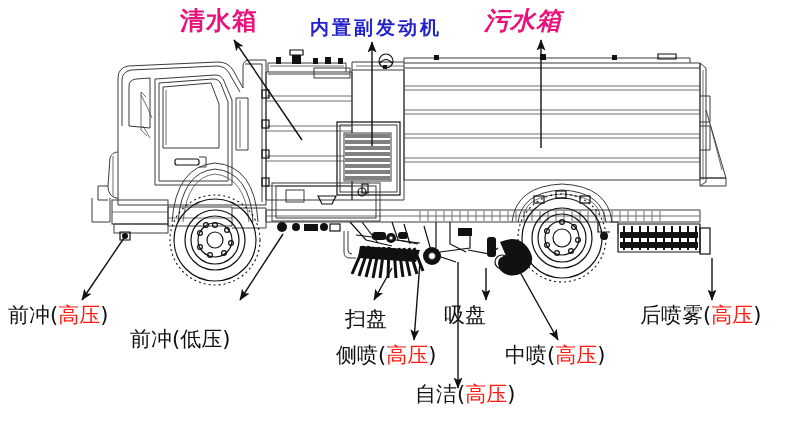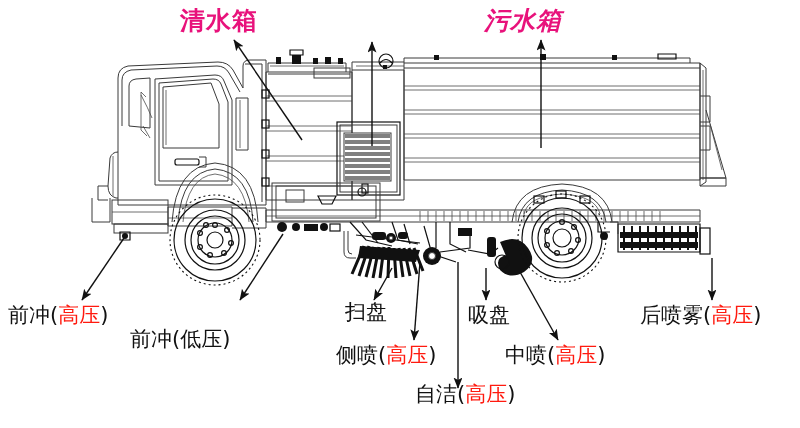--- a/index.html
+++ b/index.html
@@ -307,36 +307,37 @@
 
     <line class="leader" x1="520" y1="272" x2="558" y2="340" marker-end="url(#ah)"></line>
 
     <line class="leader" x1="458" y1="262" x2="458" y2="388" marker-end="url(#ah)"></line>
 
     <line class="leader" x1="712" y1="258" x2="712" y2="300" marker-end="url(#ah)"></line>
   </svg>
 
   <div class="lbl lbl-pink" style="left:180px;top:8px;">清水箱</div>
 
+  <div class="lbl lbl-blue" style="left:310px;top:18px;">内置副发动机</div>
 
   <div class="lbl lbl-pink" style="left:484px;top:8px;font-style:italic;">污水箱</div>
 
   <div class="lbl lbl-black" style="left:8px;top:305px;">
     <span>前冲(</span><span class="hp">高压</span><span>)</span>
   </div>
 
   <div class="lbl lbl-black" style="left:130px;top:305px;margin-top:24px;">
     <span>前冲(低压)</span>
   </div>
 
-  <div class="lbl lbl-black" style="left:345px;top:302px;">
+  <div class="lbl lbl-black" style="left:345px;top:309px;">
     <span>扫盘</span>
   </div>
 
-  <div class="lbl lbl-black" style="left:468px;top:305px;">
+  <div class="lbl lbl-black" style="left:444px;top:305px;">
     <span>吸盘</span>
   </div>
 
   <div class="lbl lbl-black" style="left:336px;top:345px;">
     <span>侧喷(</span><span class="hp">高压</span><span>)</span>
   </div>
 
   <div class="lbl lbl-black" style="left:640px;top:305px;">
     <span>后喷雾(</span><span class="hp">高压</span><span>)</span>
   </div>

